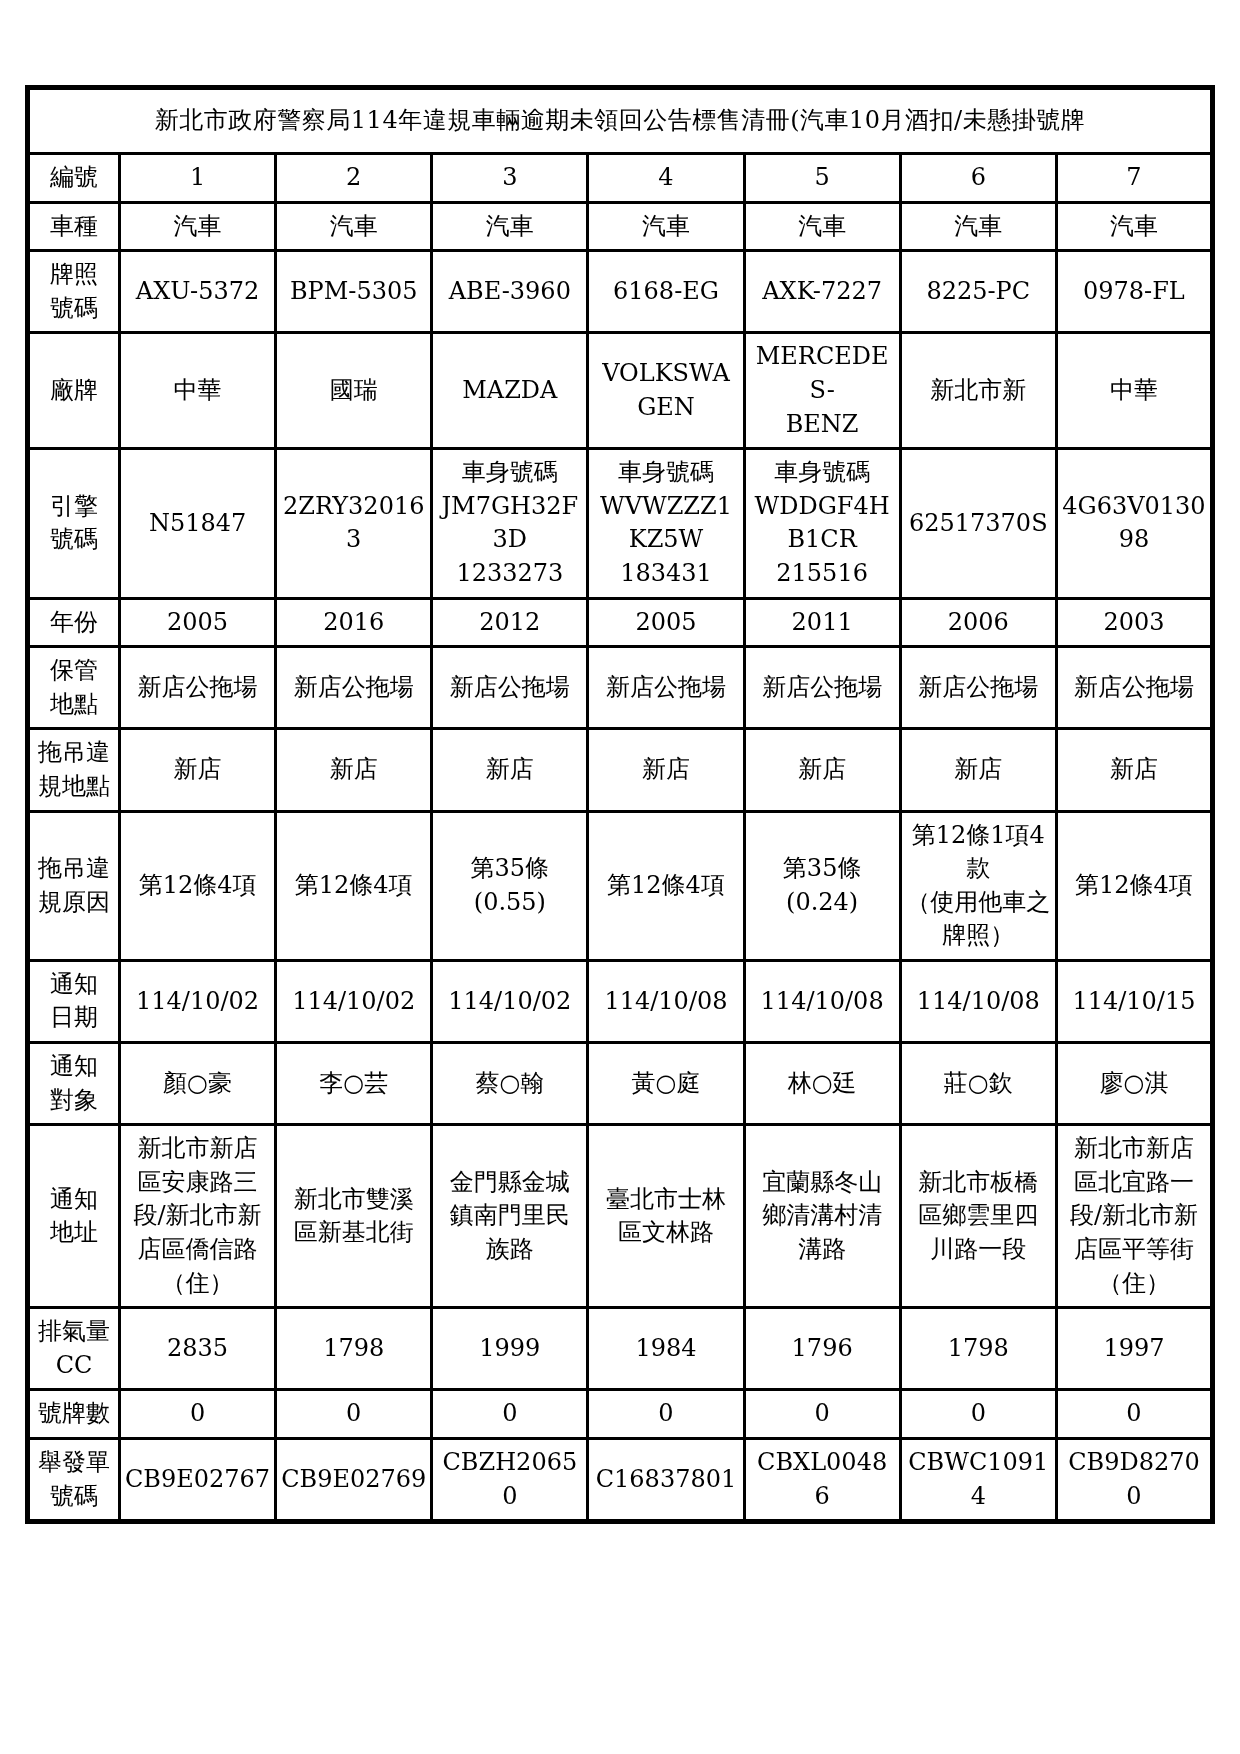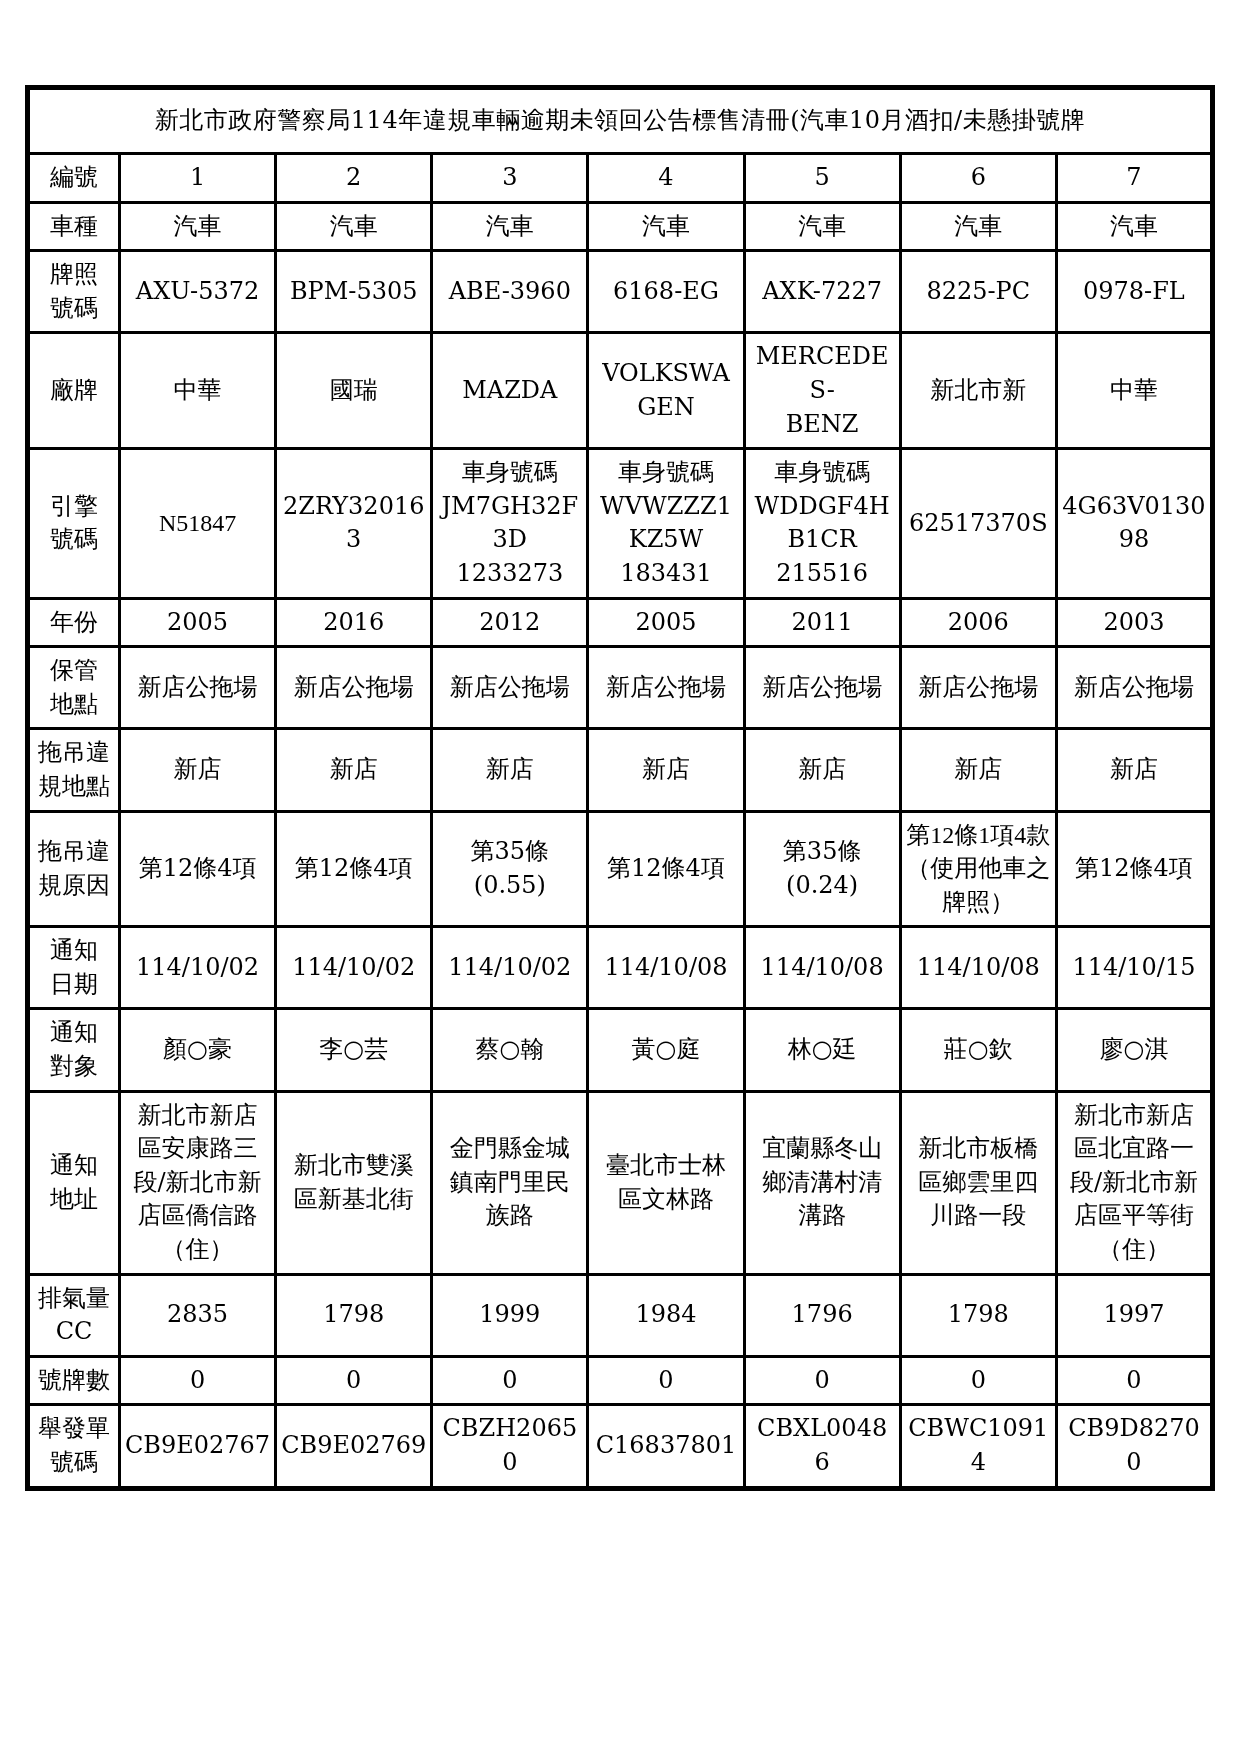--- a/index.html
+++ b/index.html
@@ -41,21 +41,21 @@
   }
   td.title-cell {
     font-weight: bold;
     font-size: 29px;
     height: 50px;
     padding: 6px 2px;
     white-space: nowrap;
     letter-spacing: 0.5px;
   }
   col.label-col { width: 92px; }
-  .bold { font-weight: bold; font-family: Liberation Serif, serif; }
+  .bold { font-weight: bold; }
   
   tbody tr:nth-child(3) th, tbody tr:nth-child(3) td { height: 66px; }
   tbody tr:nth-child(7) th, tbody tr:nth-child(7) td { height: 66px; }
   tbody tr:nth-child(11) th, tbody tr:nth-child(11) td { height: 62px; }
   tbody tr:nth-child(12) th, tbody tr:nth-child(12) td { height: 62px; }
   tbody tr:nth-child(19) th, tbody tr:nth-child(19) td { height: 128px; }
 </style>
 </head>
 <body>
 

